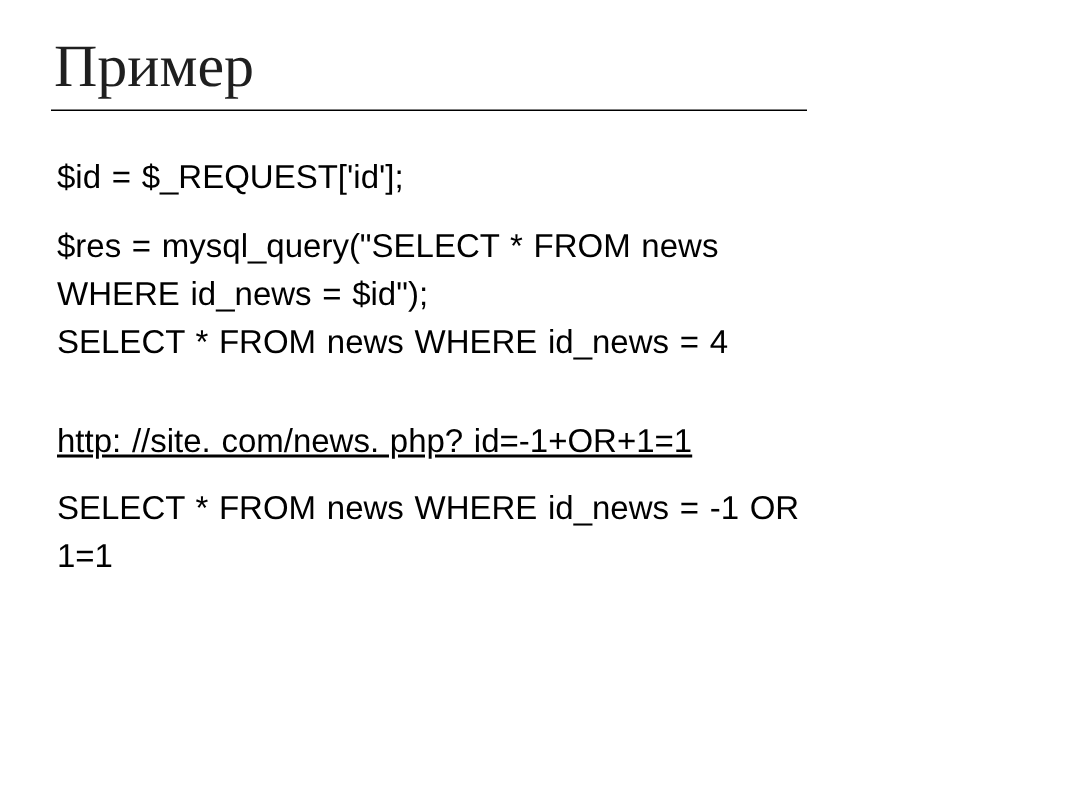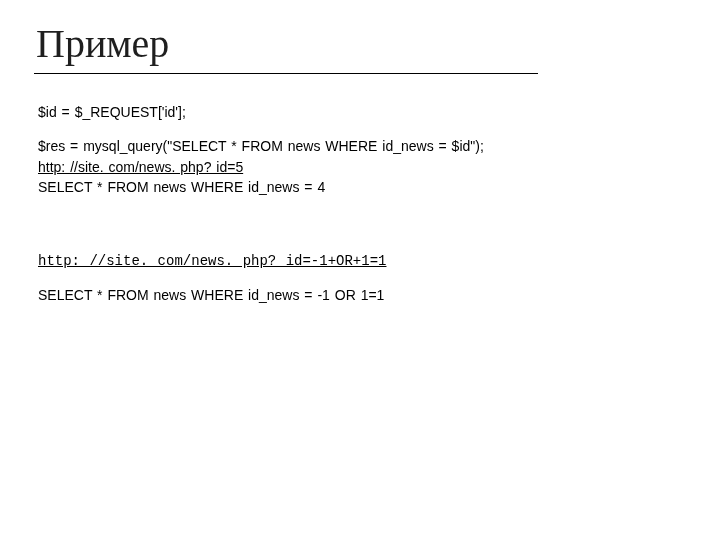--- a/index.html
+++ b/index.html
@@ -27,34 +27,33 @@
     margin: 0 0 6px 0;
     padding-left: 2px;
   }
   .rule {
     border: none;
     border-top: 1px solid #000;
     margin: 0 0 28px 0;
     width: 100%;
   }
   .content {
-    font-size: 14px;
+    font-size: 22px;
     line-height: 1.45;
     padding-left: 4px;
   }
   .content p {
     margin: 0 0 14px 0;
     word-spacing: 1px;
   }
   .content p.tight {
     margin-bottom: 0;
   }
   .content p.gap-top {
-    margin-top: 54px;
-    font-family: Liberation Mono, monospace;
+    margin-top: 34px;
   }
   .content p.gap-top-sm {
   }
   .link {
     text-decoration: underline;
     color: #000;
     cursor: pointer;
   }
 </style>
 </head>
@@ -64,23 +63,20 @@
 
   <h1 class="title">Пример</h1>
   <hr class="rule">
 
   <div class="content">
 
     <p>$id = $_REQUEST['id'];</p>
 
     <p class="tight">$res = mysql_query("SELECT * FROM news WHERE id_news = $id");</p>
 
-    <p class="tight">
-      <span class="link">http: //site. com/news. php? id=5</span>
-    </p>
 
     <p>SELECT * FROM news WHERE id_news = 4</p>
 
     <p class="gap-top">
       <span class="link">http: //site. com/news. php? id=-1+OR+1=1</span>
     </p>
 
     <p class="gap-top-sm">SELECT * FROM news WHERE id_news = -1 OR 1=1</p>
 
   </div>

